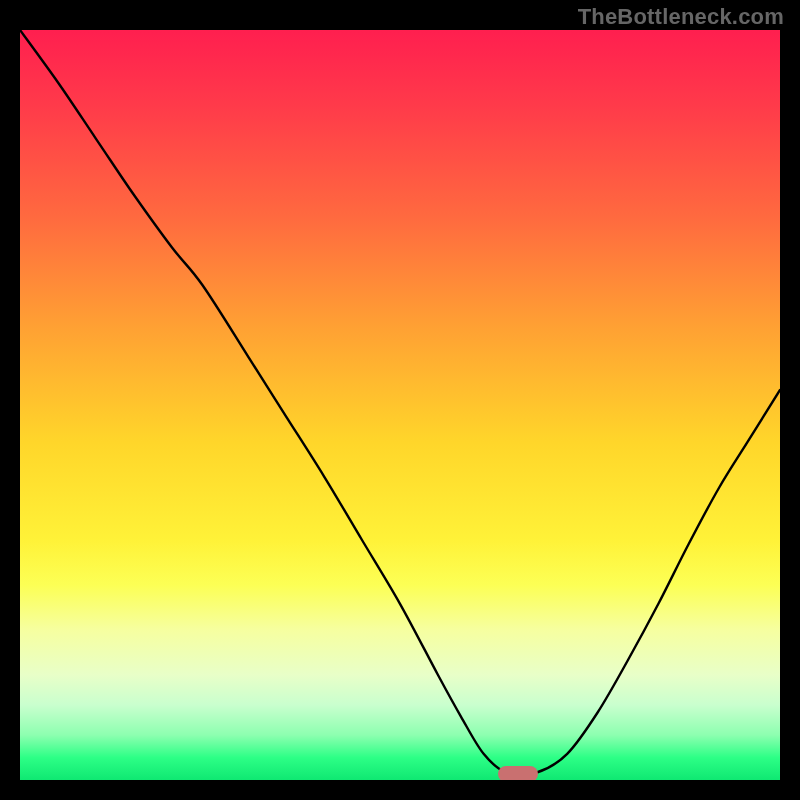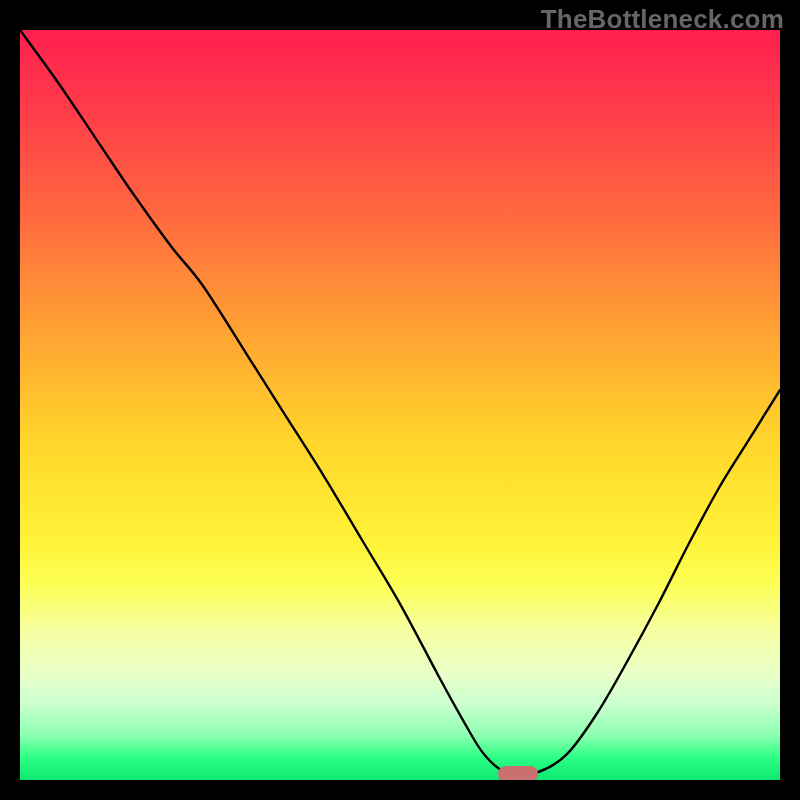--- a/index.html
+++ b/index.html
@@ -15,21 +15,21 @@
     position: relative;
     width: 800px;
     height: 800px;
     background: #000;
   }
   .watermark {
     position: absolute;
     top: 4px;
     right: 16px;
     color: #666;
-    font-size: 26px;
+    font-size: 22px;
     font-weight: 600;
     letter-spacing: 0.2px;
     z-index: 20;
   }
   .plot-area {
     position: absolute;
     left: 20px;
     top: 30px;
     width: 760px;
     height: 750px;

